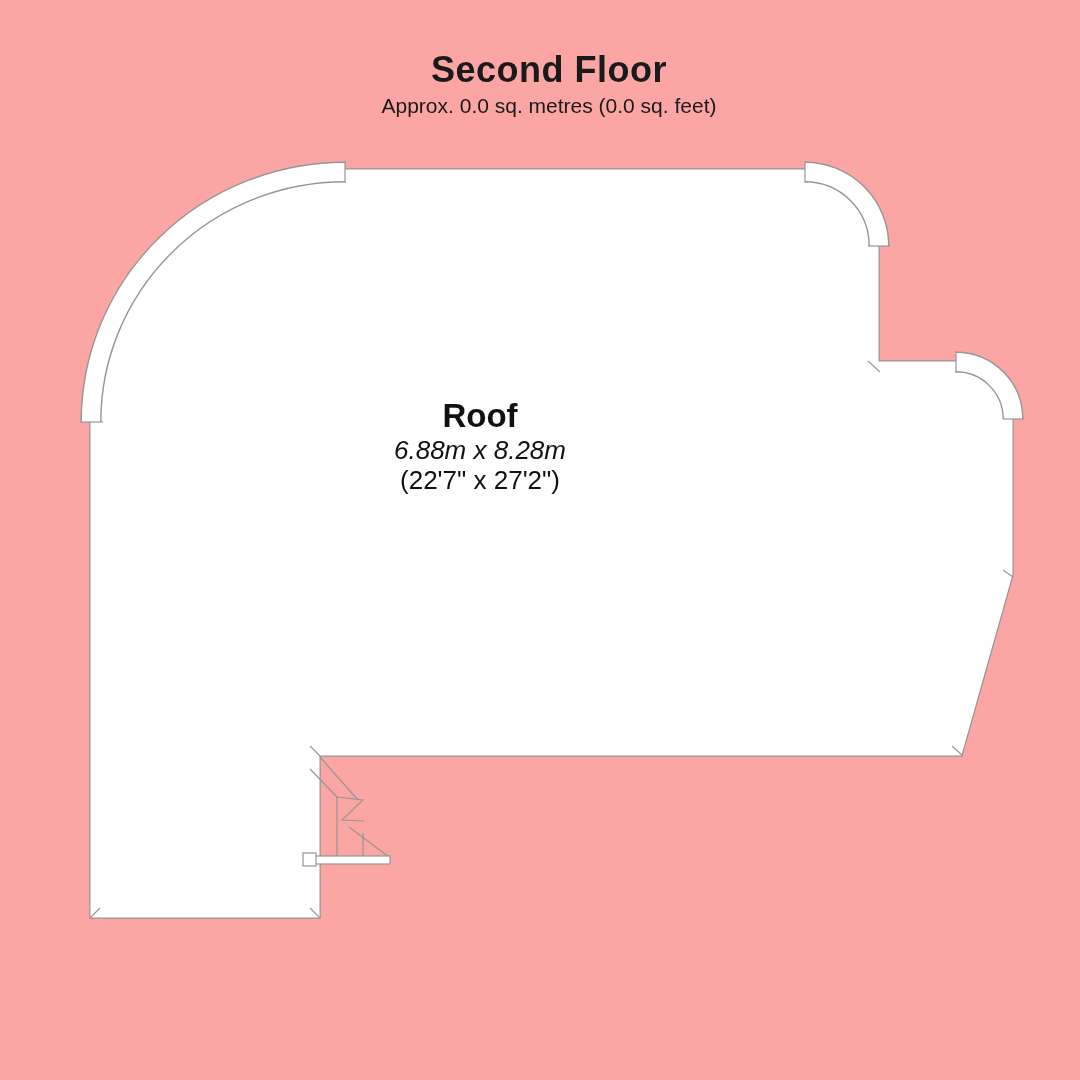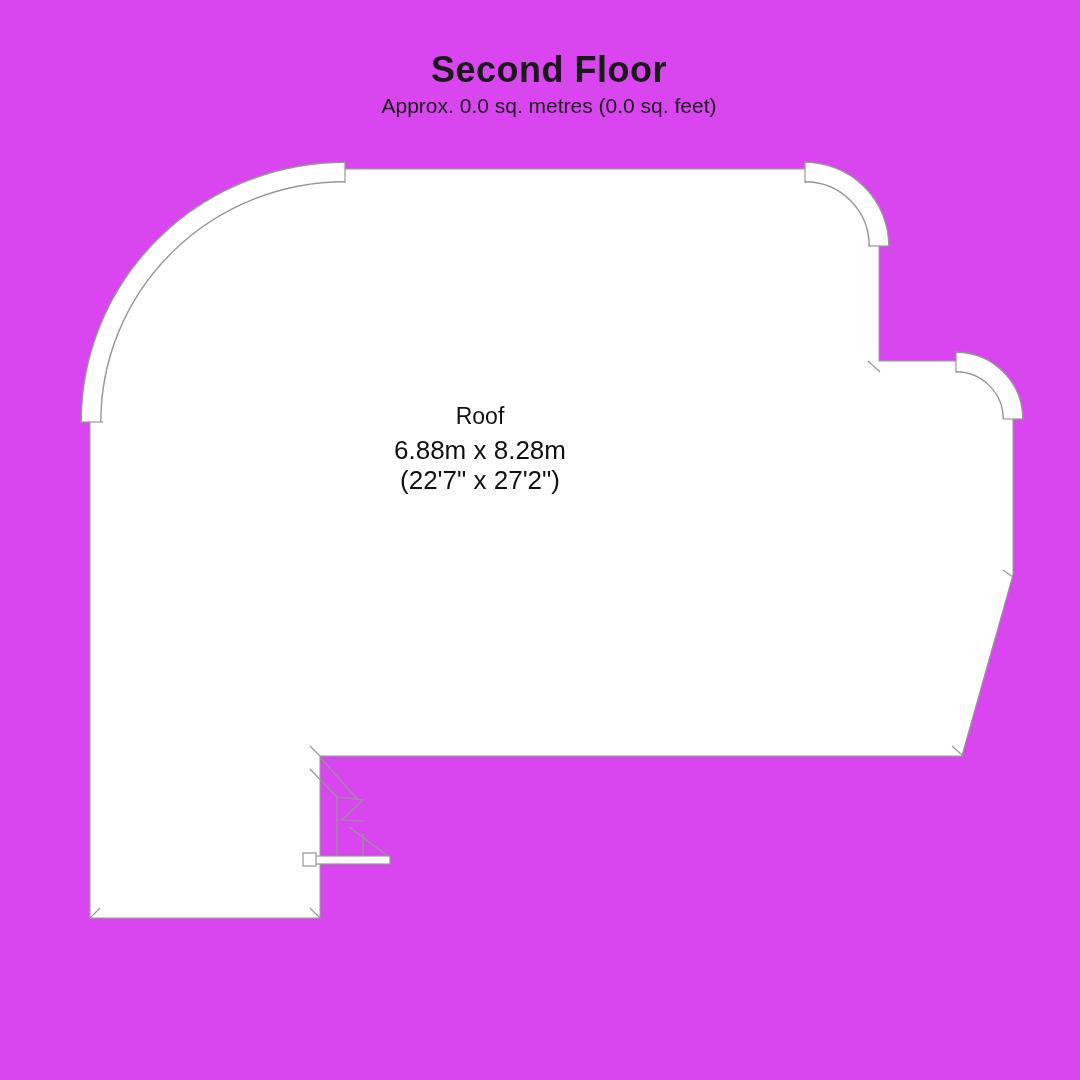--- a/index.html
+++ b/index.html
@@ -8,21 +8,21 @@
     width: 1080px;
     height: 1080px;
     background: #ffffff;
     overflow: hidden;
     font-family: "Liberation Sans", "DejaVu Sans", sans-serif;
   }
   .page {
     position: relative;
     width: 1080px;
     height: 1080px;
-    background: #d946ef;
+    background: #fca5a5;
   }
   .header {
     position: absolute;
     left: 9px;
     top: 50px;
     width: 1080px;
     text-align: center;
     color: #1a1a1a;
   }
   .header .title {
@@ -47,30 +47,30 @@
   .room-label {
     position: absolute;
     left: 280px;
     top: 399px;
     width: 400px;
     text-align: center;
     color: #111111;
   }
   .room-label .name-line {
     display: block;
-    font-size: 23px;
-    font-weight: normal;
+    font-size: 33px;
+    font-weight: bold;
     line-height: 34px;
   }
   .room-label .dims {
     font-size: 26px;
     font-weight: normal;
     line-height: 30px;
   }
-  .room-label .dims.metric { margin-top: 2px; }
+  .room-label .dims.metric { margin-top: 2px; font-style: italic; }
 </style>
 </head>
 <body>
 
 <div class="page">
 
   <div class="header">
     <div class="title">Second Floor</div>
     <div class="subtitle">Approx. 0.0 sq. metres (0.0 sq. feet)</div>
   </div>

